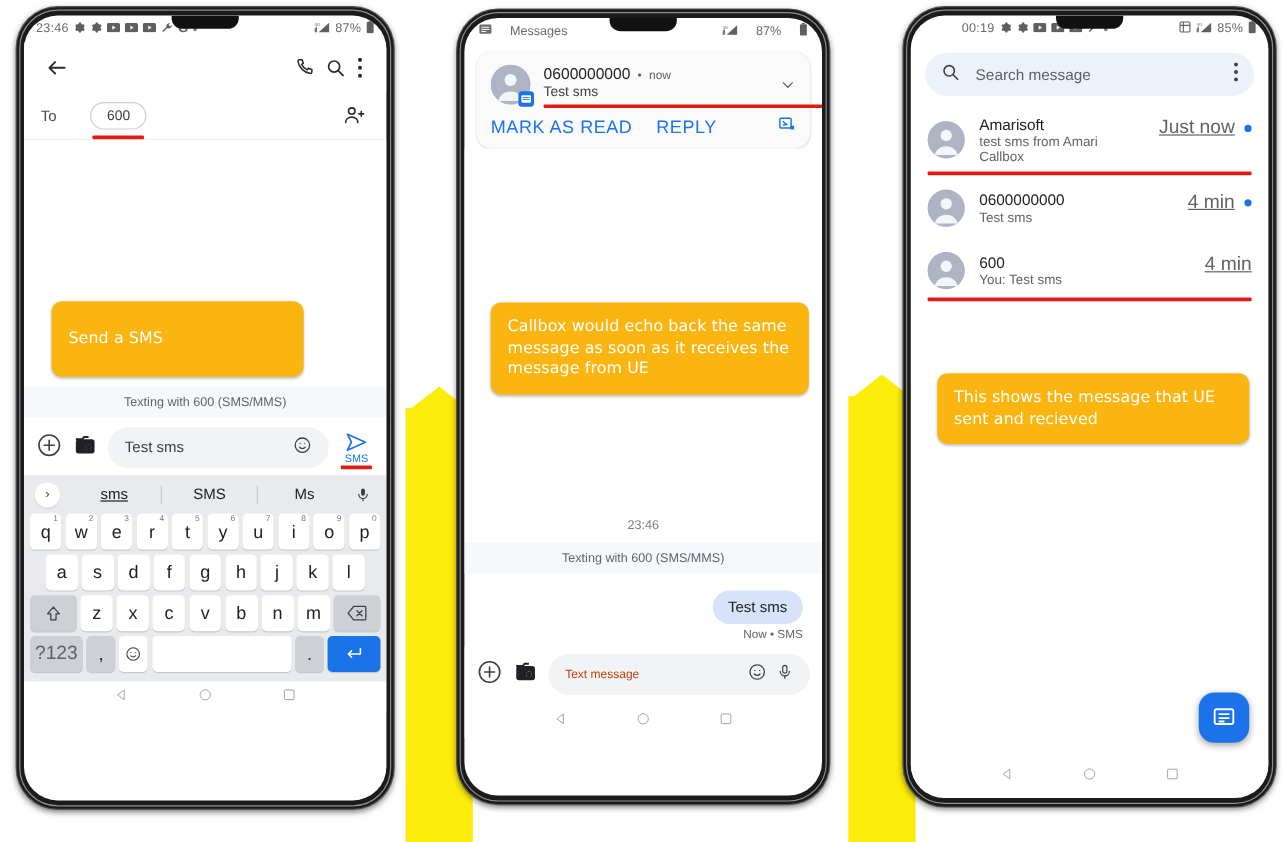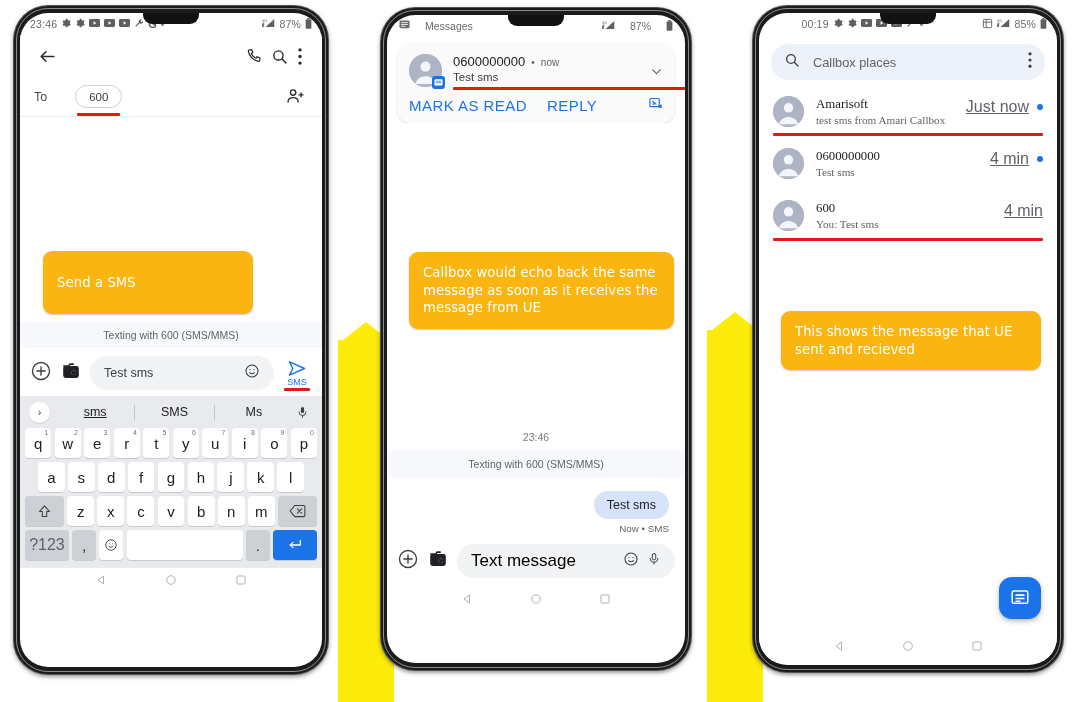--- a/index.html
+++ b/index.html
@@ -65,21 +65,21 @@
     text-align:center; font-size:10.5px; color:#60646b;
     background:#f6f8fc; padding:7px 0;
   }
 
   .composer { display:flex; align-items:center; gap:8px; padding:6px 10px; background:#fff; }
   .composer .pill {
     flex:1; height:34px; background:#f1f3f4; border-radius:18px;
     display:flex; align-items:center; padding:0 14px; gap:8px;
   }
   .pill .txt { flex:1; font-size:12.5px; color:#3c4043; position:relative; }
-  .pill .ph { flex:1; font-size:17px; color:#000000; }
+  .pill .ph { flex:1; font-size:10px; color:#c2410c; }
 
   .navbar { height:30px; display:flex; align-items:center; justify-content:space-around; background:#fff; padding:0 46px; }
   .navbar .nb { color:#9aa0a6; }
 
   
   .callout {
     position:absolute; background:#fbb511; border-radius:9px;
     color:#ffffff; font-size:13.2px; line-height:1.33; padding:12px 14px;
     font-family:"DejaVu Sans", sans-serif; letter-spacing:.1px;
     box-shadow:0 1px 2px rgba(0,0,0,.22);
@@ -129,21 +129,21 @@
   .nc-act { font-size:15px; color:#1a73e8; letter-spacing:.45px; }
 
   
   .searchbar {
     margin:9px 12px 0; height:36px; background:#edf1fa; border-radius:19px;
     display:flex; align-items:center; padding:0 13px; gap:13px;
   }
   .searchbar .sp { flex:1; font-size:12.8px; color:#5f6368; }
   .crow { display:flex; align-items:center; gap:12px; padding:10px 14px 8px; position:relative; }
   .crow .av { width:31px; height:31px; border-radius:50%; background:#aeb4c4; flex:0 0 auto; display:flex;align-items:flex-end;justify-content:center;overflow:hidden;}
-  .crow .body { flex:1; min-width:0;font-family:Liberation Serif, serif; }
+  .crow .body { flex:1; min-width:0; }
   .crow .nm { font-size:12.8px; color:#202124; }
   .crow .pv { font-size:11.2px; color:#5f6368; margin-top:2px; }
   .crow .right { display:flex; align-items:center; gap:8px; flex:0 0 auto; align-self:flex-start; margin-top:2px;}
   .crow .tm { font-size:16px; color:#5f6368;text-decoration:underline; }
   .bluedot { width:6px; height:6px; border-radius:50%; background:#1a73e8; }
 
   .fab {
     position:absolute; right:16px; bottom:46px; width:42px; height:42px;
     background:#1a73e8; border-radius:13px; display:flex; align-items:center; justify-content:center;
     box-shadow:0 2px 5px rgba(0,0,0,.3);
@@ -605,21 +605,21 @@
         </span>
       </div>
 
       <div class="searchbar">
         <span>
           <svg width="16" height="16" viewBox="0 0 24 24" fill="none" stroke="#3c4043" stroke-width="2" stroke-linecap="round">
               <circle cx="10.5" cy="10.5" r="6.5"></circle>
               <path d="M15.5 15.5L21 21"></path>
             </svg>
         </span>
-        <span class="sp">Callbox places</span>
+        <span class="sp">Search message</span>
         <span>
           <svg width="4" height="16" viewBox="0 0 4 18" fill="#3c4043">
               <circle cx="2" cy="2" r="1.8"></circle>
               <circle cx="2" cy="9" r="1.8"></circle>
               <circle cx="2" cy="16" r="1.8"></circle>
             </svg>
         </span>
       </div>
 
       <div style="margin-top:6px;">

